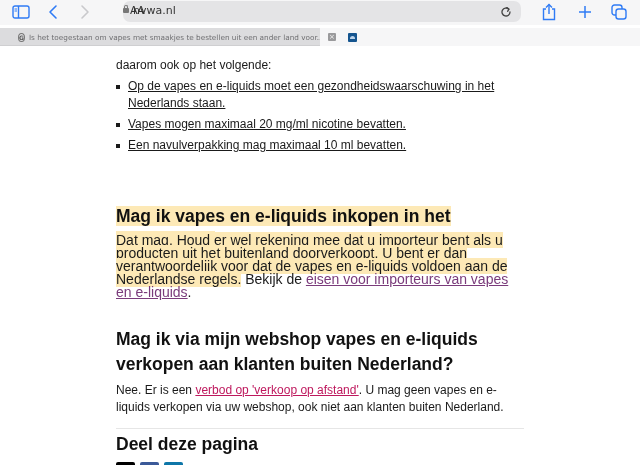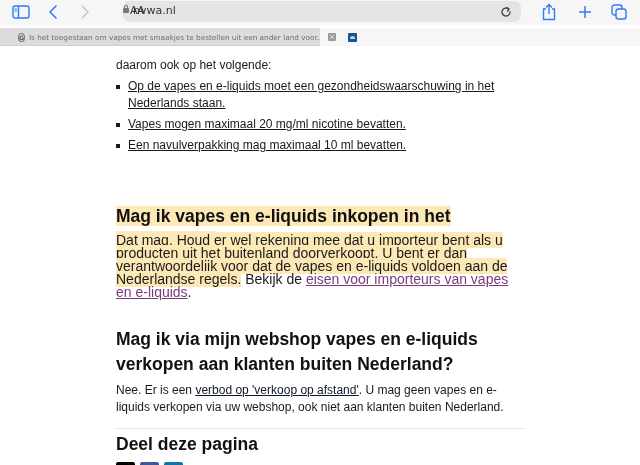--- a/index.html
+++ b/index.html
@@ -38,21 +38,21 @@
   .p-intro { position: absolute; top: 11px; left: 0; font-size: 12px; line-height: 17px; color: #1a1a1a; }
   ul.list { position: absolute; top: 32px; left: 0; width: 410px; list-style: none; text-decoration: underline; }
   ul.list li { position: relative; padding-left: 12px; font-size: 12px; line-height: 17px; margin-bottom: 4px; color: #1a1a1a; }
   ul.list li::before { content: ""; position: absolute; left: 0; top: 7px; width: 4px; height: 4px; background: #1a1a1a; }
 
   h2 { font-family: "Liberation Sans", sans-serif; font-weight: bold; font-size: 17.5px; line-height: 25px; color: #111; }
   .h-import { position: absolute; top: 158px; left: 0; }
   .hl { background: #fde9b6; }
   .p-import { position: absolute; top: 188px; left: 0; width: 408px; font-size: 14px; line-height: 13px; color: #1a1a1a; }
   a.purple { color: #7a3b7b; text-decoration: underline; }
-  a.blue { color: #0f172a; text-decoration: underline; }
+  a.blue { color: #be185d; text-decoration: underline; }
   .h-webshop { position: absolute; top: 281px; left: 0; width: 408px; }
   .p-webshop { position: absolute; top: 336px; left: 0; width: 408px; font-size: 12px; line-height: 17px; color: #1a1a1a; }
   .divider { position: absolute; top: 382px; left: 0; width: 408px; height: 1px; background: #e6e6e6; }
   .h-share { position: absolute; top: 386px; left: 0; }
   .share-btns { position: absolute; top: 416px; left: 0; display: flex; gap: 5px; }
   .sbtn { width: 19px; height: 8px; border-radius: 2px 2px 0 0; }
 </style>
 </head>
 <body>
 

